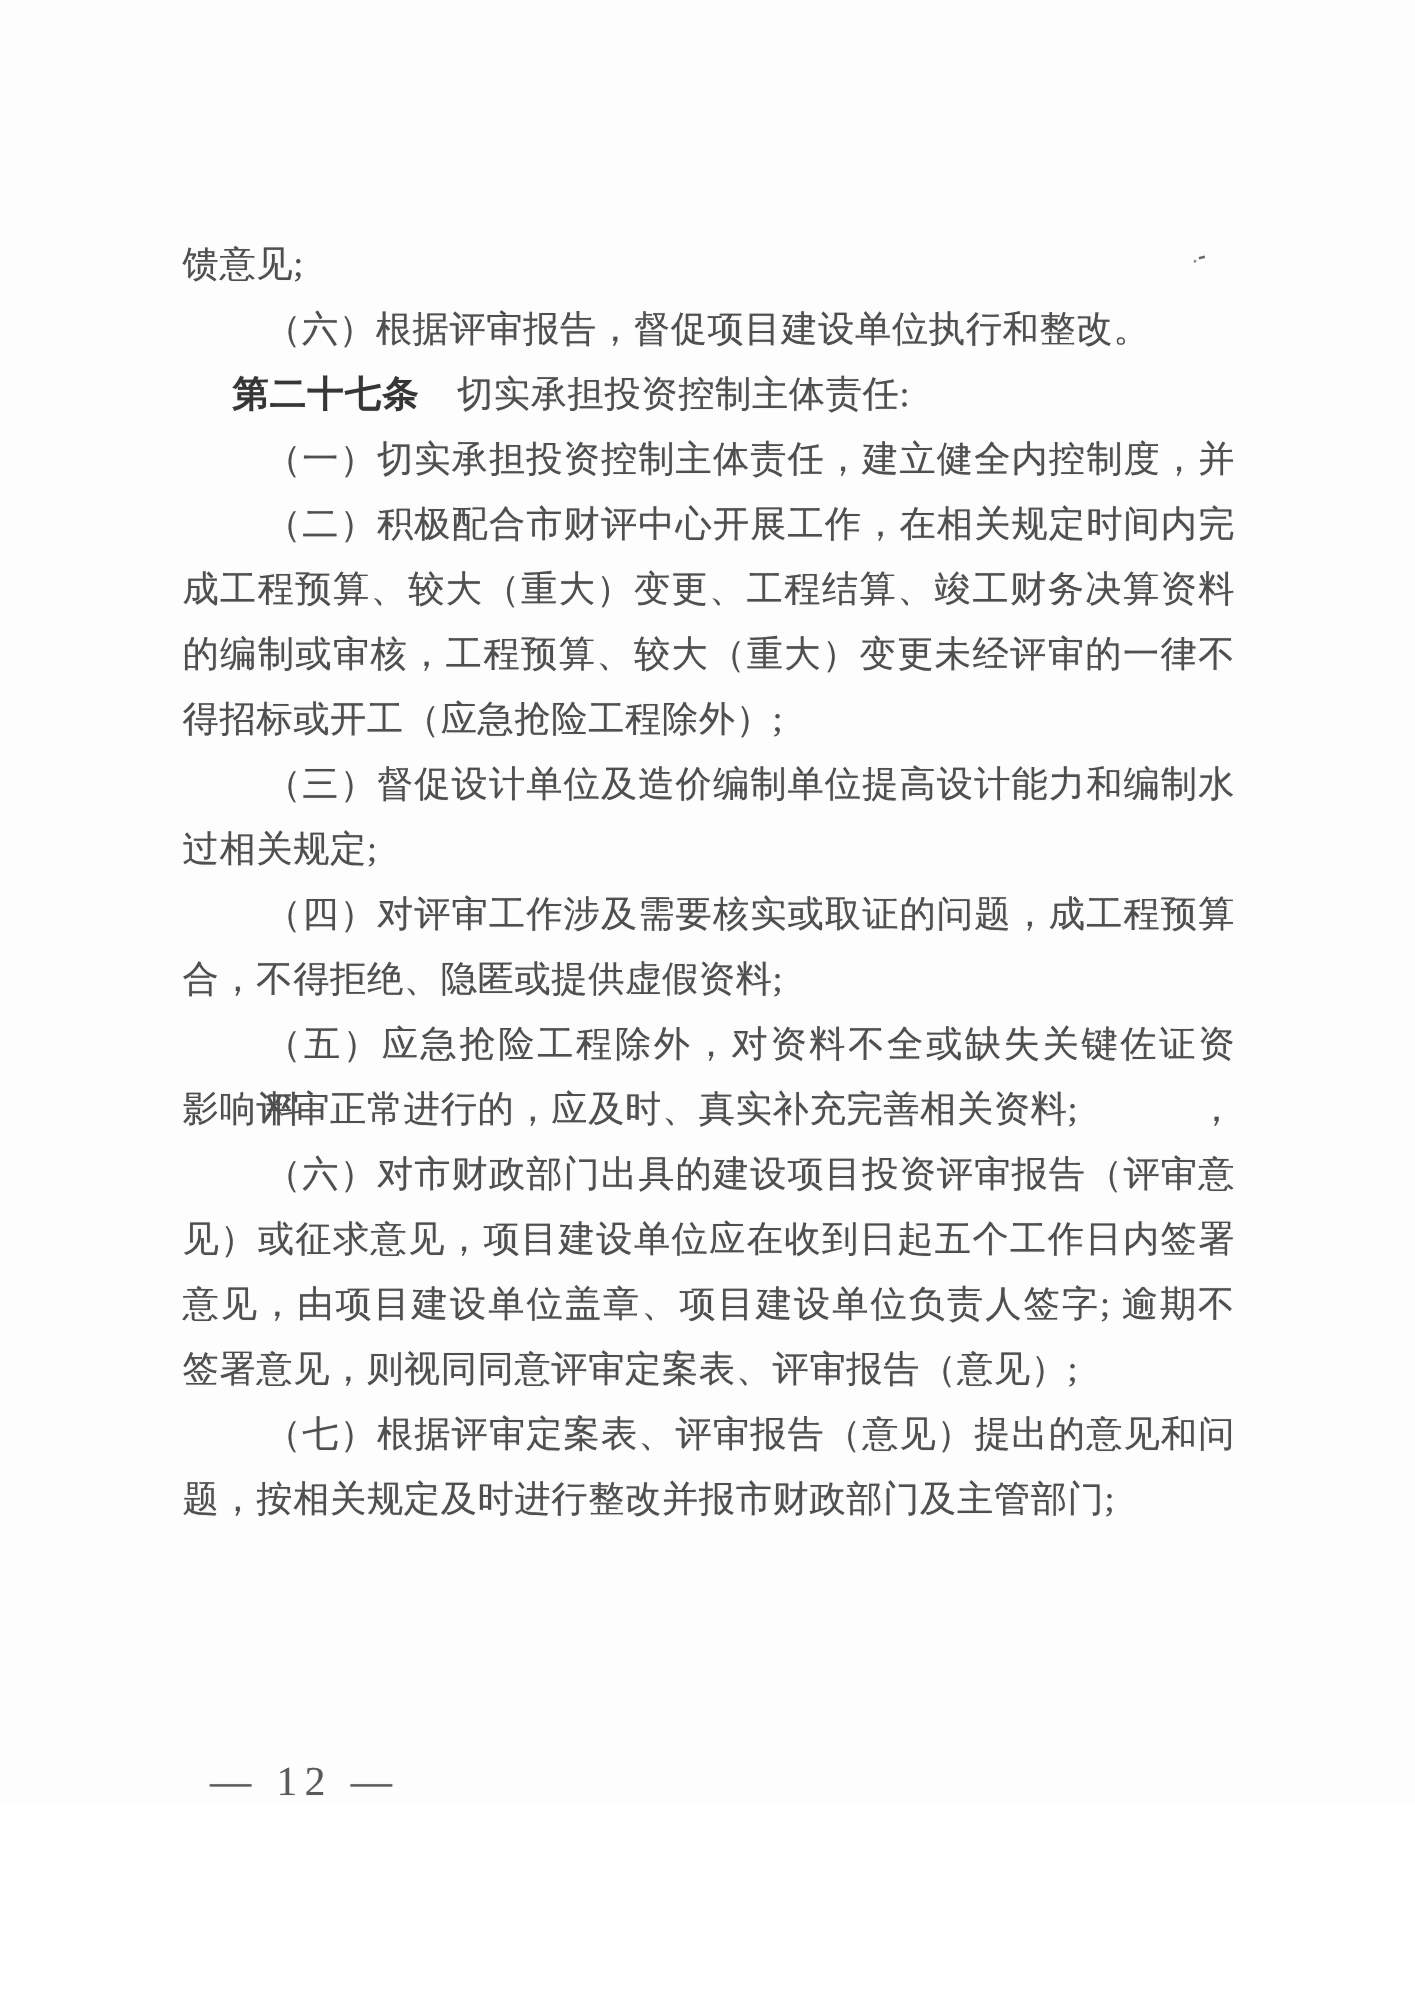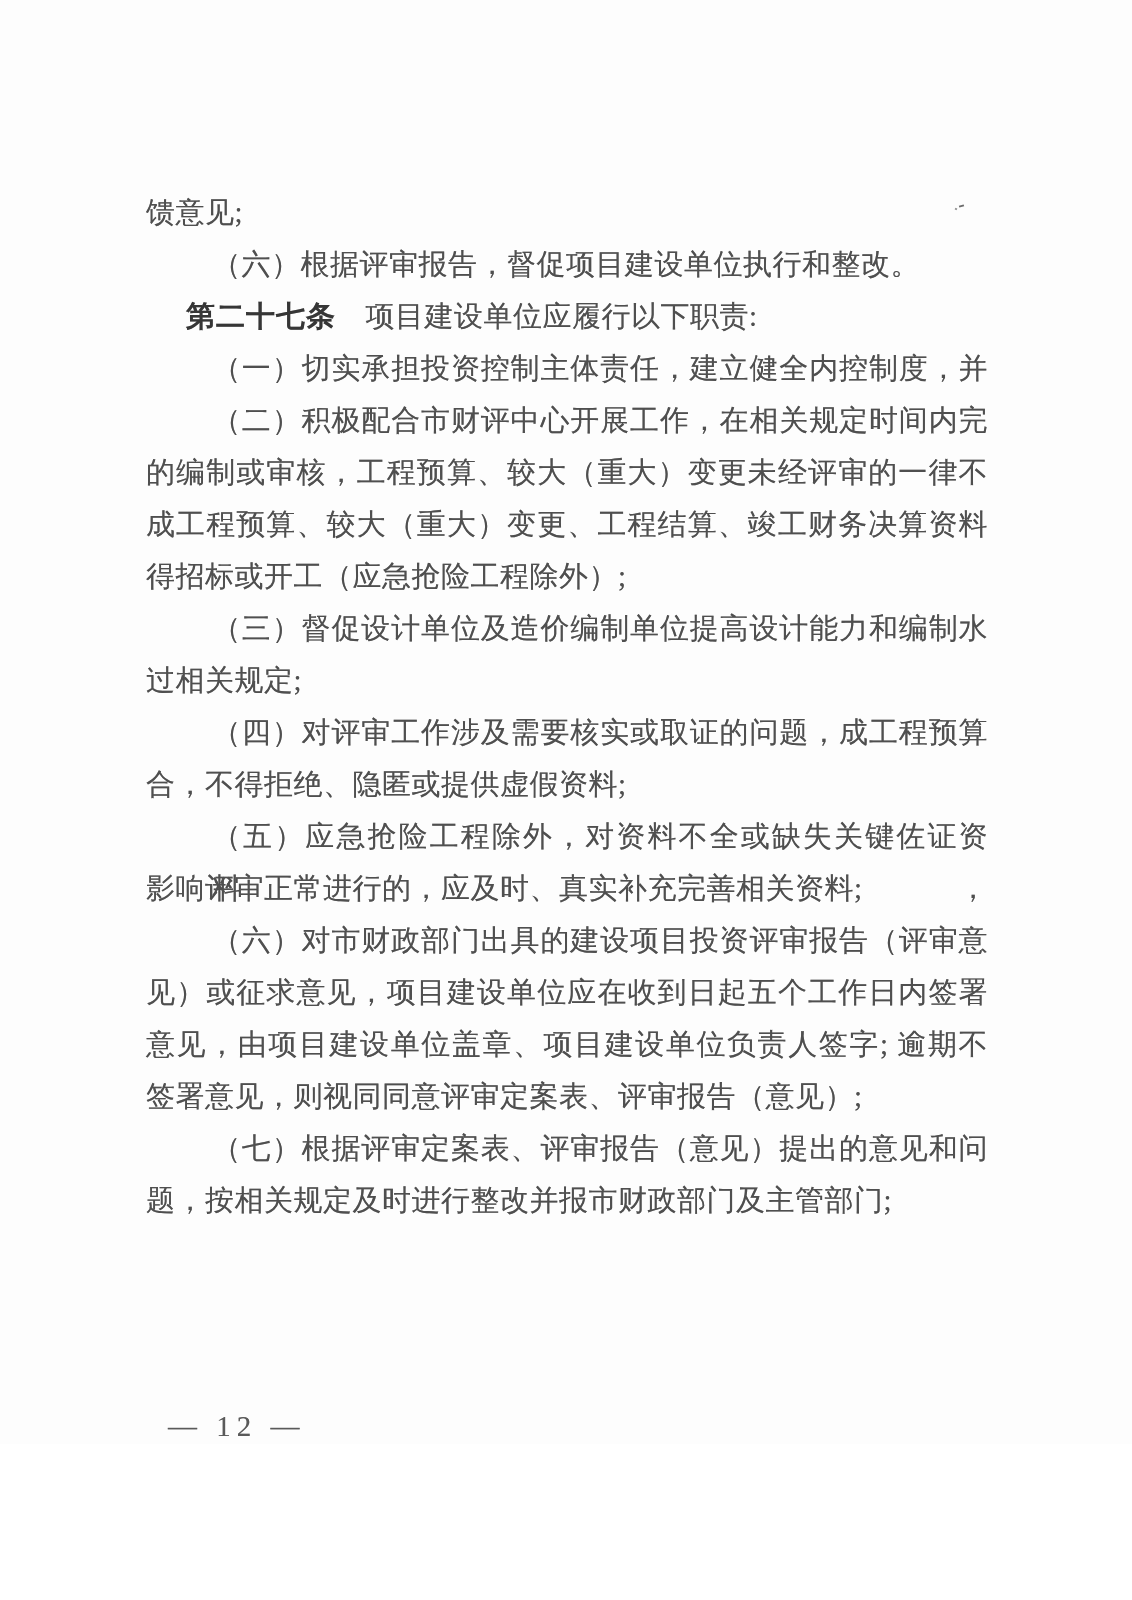--- a/index.html
+++ b/index.html
@@ -44,21 +44,21 @@
   .line .bold {
     font-weight: bold;
     color: var(--heading-color, #363636);
     letter-spacing: 1px;
     margin-top: 40px;
   }
   .page-number {
     position: absolute;
     left: 168px;
     top: 1406px;
-    font-size: 29px;
+    font-size: 33px;
     line-height: 40px;
     color: #5a5a5a;
     letter-spacing: 6px;
     text-shadow: 0 0 0.6px rgba(90,90,90,0.5);
   }
   .scan-speck {
     position: absolute;
     left: 955px;
     top: 205px;
     width: 9px;
@@ -85,25 +85,25 @@
     transform: rotate(30deg);
   }
 </style>
 </head>
 <body>
 
 <div class="page">
   <div class="text-block" id="text-block">
       <div class="line indent-none"><span>馈意见;</span></div>
       <div class="line indent-para"><span>（六）根据评审报告，督促项目建设单位执行和整改。</span></div>
-      <div class="line indent-head"><span class="bold">第二十七条</span><span>　项目建设单位应履行以下职责:</span></div>
+      <div class="line indent-head"><span class="bold">第二十七条</span><span>　切实承担投资控制主体责任:</span></div>
       <div class="line indent-para fill"><span>（一）切实承担投资控制主体责任，建立健全内控制度，并</span></div>
       <div class="line indent-para fill"><span>（二）积极配合市财评中心开展工作，在相关规定时间内完</span></div>
+      <div class="line indent-none fill"><span>成工程预算、较大（重大）变更、工程结算、竣工财务决算资料</span></div>
       <div class="line indent-none fill"><span>的编制或审核，工程预算、较大（重大）变更未经评审的一律不</span></div>
-      <div class="line indent-none fill"><span>成工程预算、较大（重大）变更、工程结算、竣工财务决算资料</span></div>
       <div class="line indent-none"><span>得招标或开工（应急抢险工程除外）;</span></div>
       <div class="line indent-para fill"><span>（三）督促设计单位及造价编制单位提高设计能力和编制水</span></div>
       <div class="line indent-none"><span>过相关规定;</span></div>
       <div class="line indent-para fill"><span>（四）对评审工作涉及需要核实或取证的问题，成工程预算</span></div>
       <div class="line indent-none"><span>合，不得拒绝、隐匿或提供虚假资料;</span></div>
       <div class="line indent-para fill"><span>（五）应急抢险工程除外，对资料不全或缺失关键佐证资料，</span></div>
       <div class="line indent-none"><span>影响评审正常进行的，应及时、真实补充完善相关资料;</span></div>
       <div class="line indent-para fill"><span>（六）对市财政部门出具的建设项目投资评审报告（评审意</span></div>
       <div class="line indent-none fill"><span>见）或征求意见，项目建设单位应在收到日起五个工作日内签署</span></div>
       <div class="line indent-none fill"><span>意见，由项目建设单位盖章、项目建设单位负责人签字; 逾期不</span></div>

